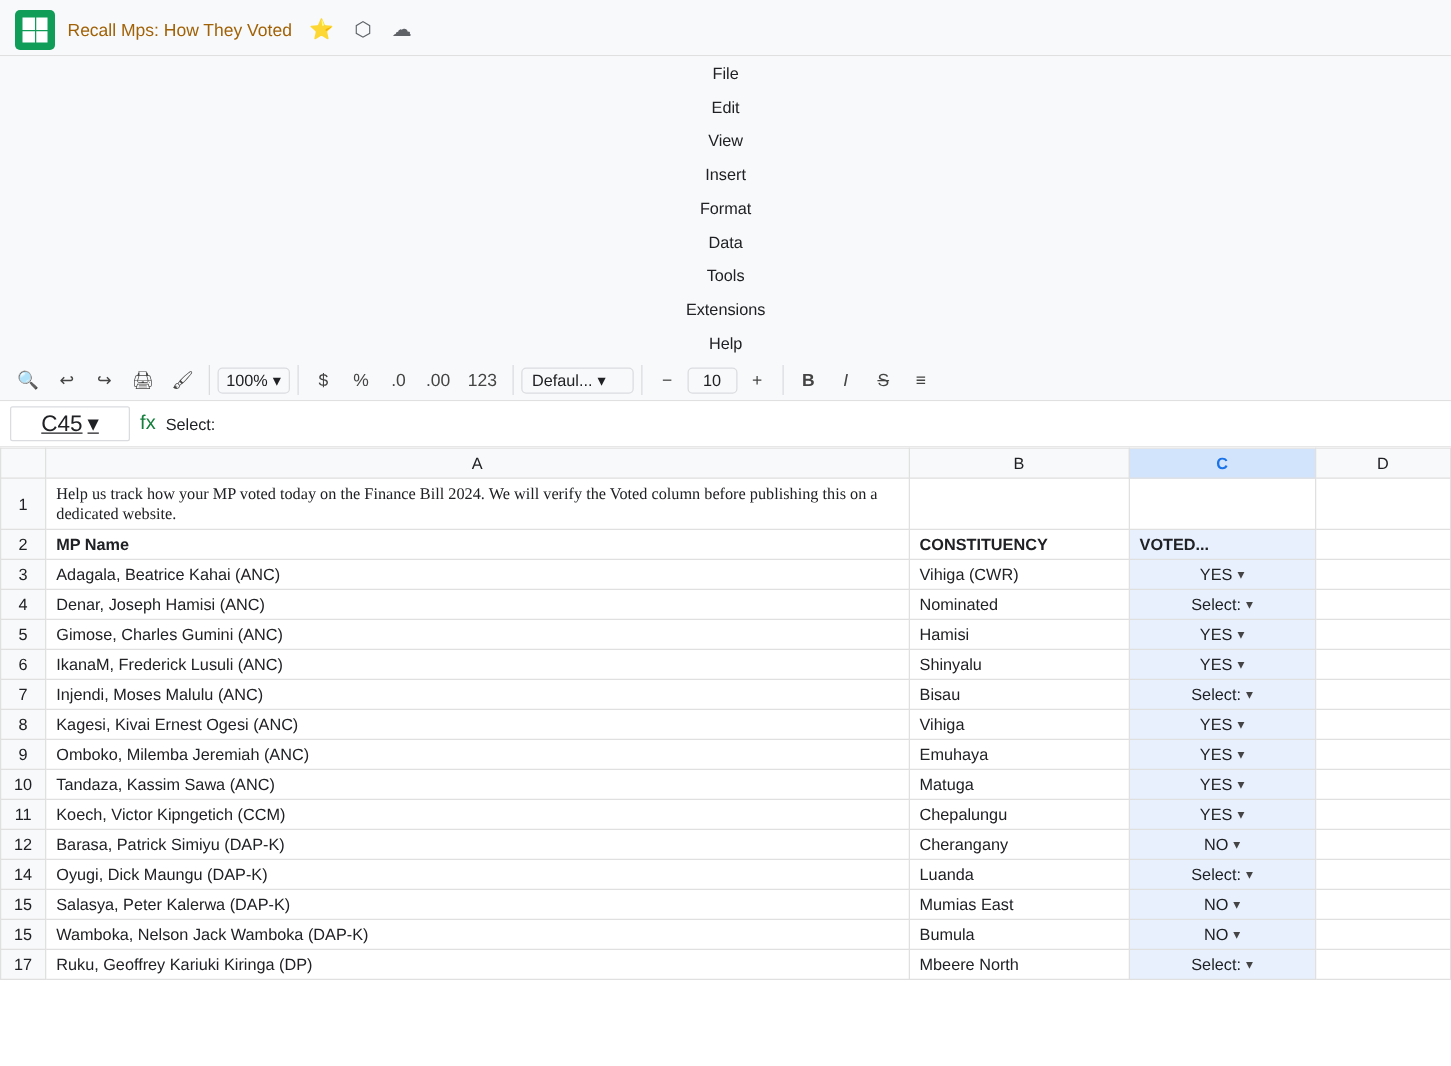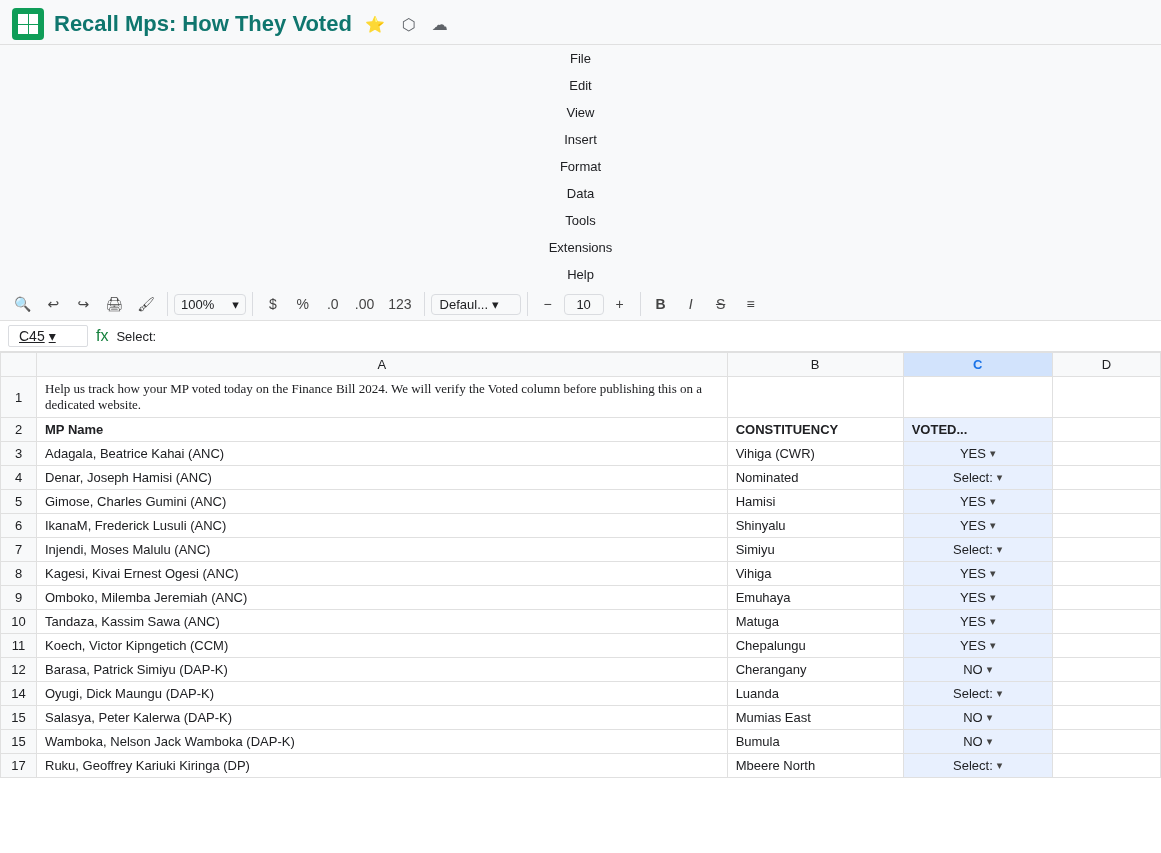--- a/index.html
+++ b/index.html
@@ -20,23 +20,23 @@
       display: flex; align-items: center; justify-content: center;
       margin-right: 10px;
       flex-shrink: 0;
     }
     .app-icon-inner {
       width: 20px; height: 20px;
       display: grid; grid-template-columns: 1fr 1fr; grid-template-rows: 1fr 1fr; gap: 1px;
     }
     .app-icon-inner div { background: #fff; }
     .title-text {
-      font-size: 22px;
-      color: #0f766e;
-      font-weight: 700;
+      font-size: 14px;
+      color: #a16207;
+      font-weight: 400;
     }
     .title-icons {
       display: flex; align-items: center; gap: 8px; margin-left: 10px;
     }
     .title-icon-btn {
       color: #5f6368; font-size: 16px; cursor: pointer; padding: 2px 4px;
     }
 
     
     .menu-bar {
@@ -74,21 +74,21 @@
       min-width: 28px; text-align: center;
     }
     .toolbar-sep { width: 1px; height: 24px; background: #dadce0; margin: 0 4px; }
     .zoom-selector {
       display: flex; align-items: center;
       border: 1px solid #dadce0;
       border-radius: 4px;
       padding: 2px 6px;
       font-size: 13px;
       cursor: pointer;
-      gap: 18px;
+      gap: 4px;
     }
     .font-selector {
       display: flex; align-items: center;
       border: 1px solid #dadce0;
       border-radius: 4px;
       padding: 2px 8px;
       font-size: 13px;
       cursor: pointer;
       gap: 4px;
       min-width: 90px;
@@ -110,22 +110,22 @@
       align-items: center;
       padding: 4px 8px;
       border-bottom: 1px solid #e0e0e0;
       background: #fff;
       gap: 8px;
     }
     .cell-ref {
       display: flex; align-items: center;
       border: 1px solid #dadce0;
       border-radius: 2px;
-      padding: 2px 10px;
-      font-size: 14px;
+      padding: 2px 24px;
+      font-size: 18px;
       min-width: 80px;
       gap: 4px;
       text-decoration: underline;
     }
     .fx-label { color: #15803d; font-size: 16px; }
     .formula-content { font-size: 13px; color: #202124; }
 
     
     .spreadsheet-container {
       overflow: auto;
@@ -352,21 +352,21 @@
             <div class="voted-cell">
               <span>YES</span>
               <span class="dropdown-arrow">▾</span>
             </div>
           </td>
           <td class="cell cell-d cell-c-normal"></td>
         </tr>
         <tr>
           <td class="row-num">7</td>
           <td class="cell cell-a">Injendi, Moses Malulu (ANC)</td>
-          <td class="cell cell-b">Simiyu</td>
+          <td class="cell cell-b">Bisau</td>
           <td class="cell cell-c">
             <div class="voted-cell">
               <span>Select:</span>
               <span class="dropdown-arrow">▾</span>
             </div>
           </td>
           <td class="cell cell-d cell-c-normal"></td>
         </tr>
         <tr>
           <td class="row-num">8</td>

